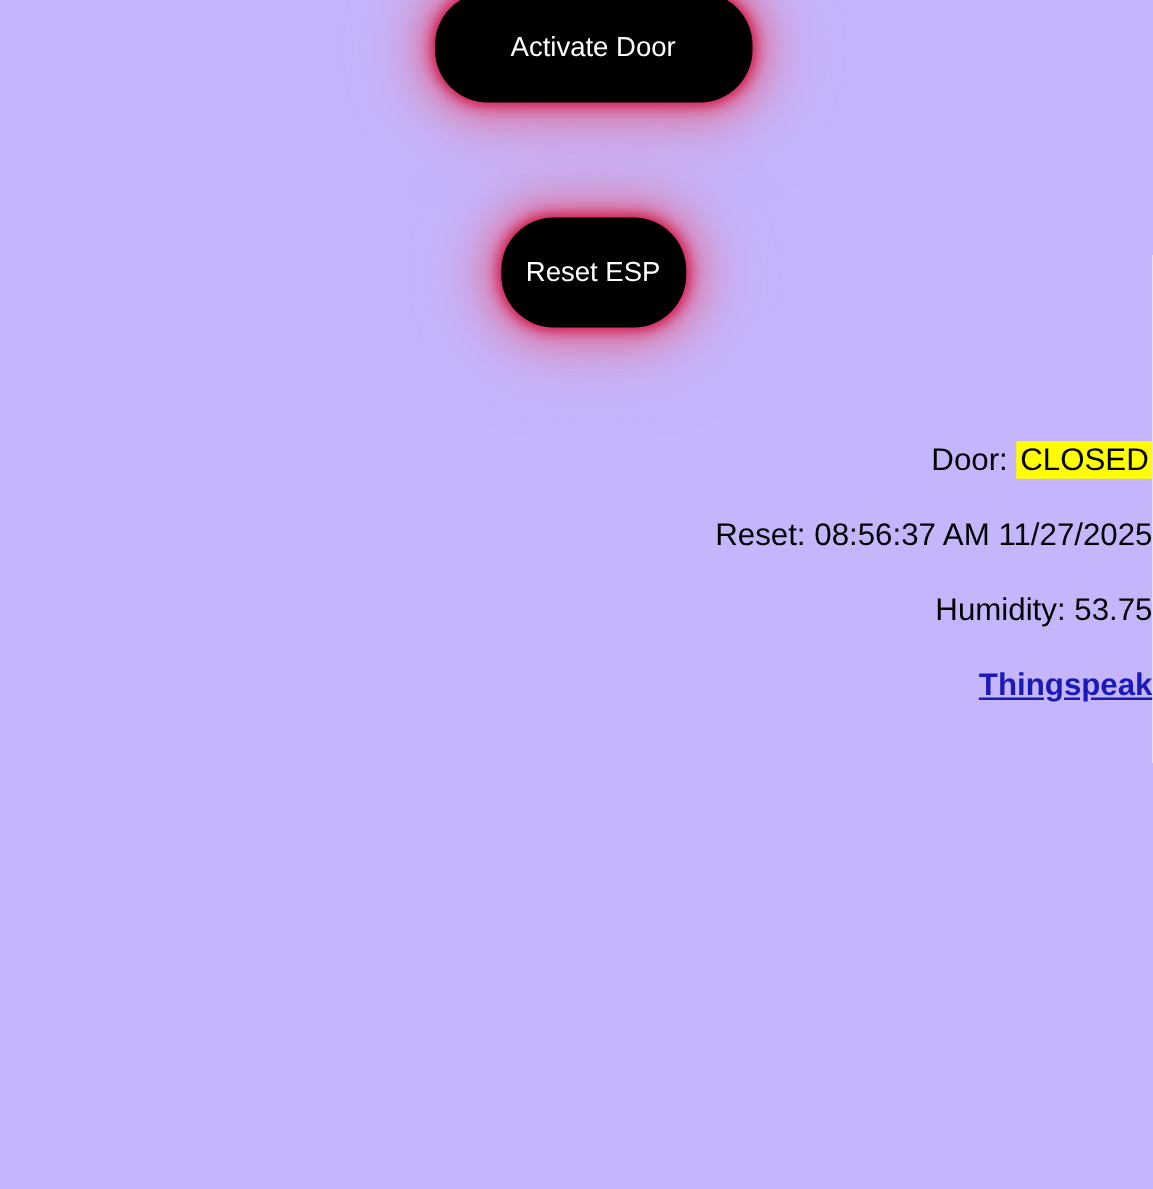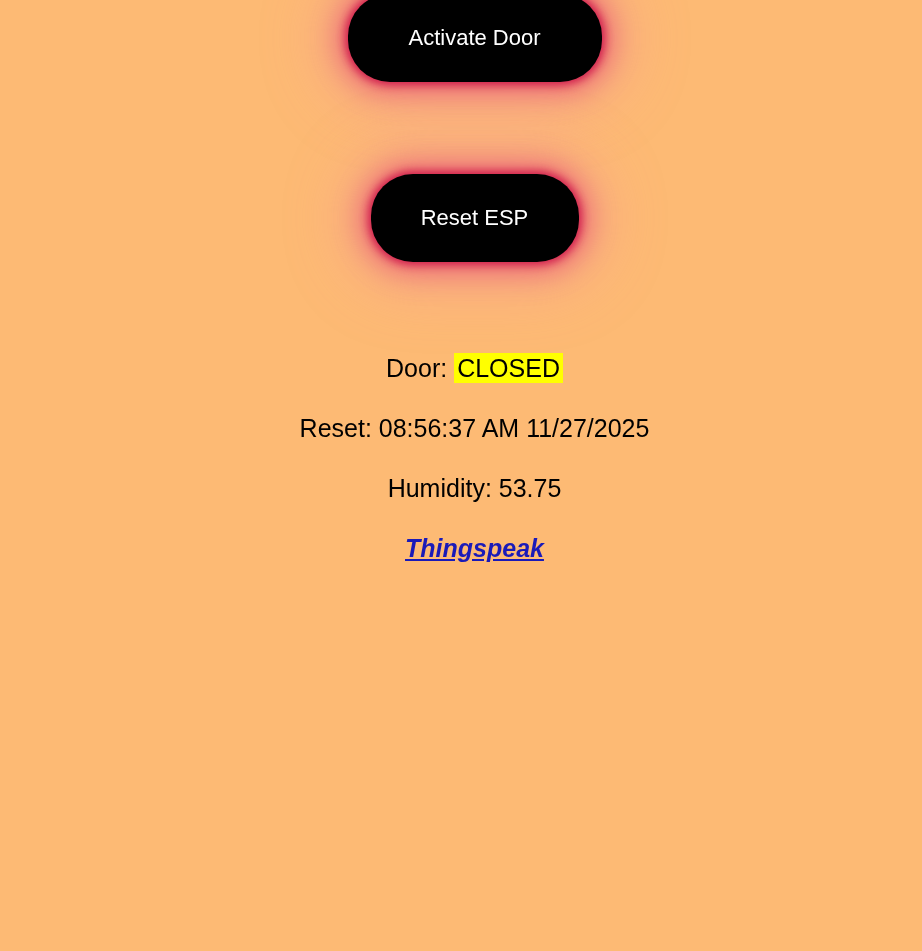--- a/index.html
+++ b/index.html
@@ -6,21 +6,21 @@
     margin: 0;
     padding: 0;
     background: #ffffff;
     font-family: "Liberation Sans", sans-serif;
   }
   .viewport {
     position: relative;
     width: 922px;
     height: 951px;
     overflow: hidden;
-    background: #fdba74;
+    background: #c4b5fd;
   }
   
   .page {
     padding-left: 27px;
   }
   .btn {
     display: block;
     margin: 0 auto;
     height: 88px;
     background: #000000;
@@ -30,43 +30,42 @@
     font-family: "Liberation Sans", sans-serif;
     font-size: 22px;
     cursor: pointer;
     box-shadow:
       0 0 9px 3px rgba(206, 24, 72, 0.95),
       0 0 28px 11px rgba(229, 70, 110, 0.65),
       0 0 58px 28px rgba(240, 140, 165, 0.35);
   }
   .btn-activate { width: 254px; margin-top: -6px; }
   .btn-motion   { width: 236px; margin-top: 92px; }
-  .btn-reset    { width: 208px; margin-top: 92px; }
+  .btn-reset    { width: 148px; margin-top: 92px; }
 
   .status {
     padding-top: 61px;
-    text-align: center;
+    text-align: right;
     font-size: 25px;
     color: #000000;
   }
   .status p {
     margin: 30px 0;
     line-height: 30px;
   }
   .highlight {
     background: #ffff00;
     padding: 1px 3px;
   }
   .link-row a {
     color: #1a1ab8;
     font-weight: bold;
     font-size: 25px;
     text-decoration: underline;
     cursor: pointer;
-    font-style: italic;
   }
 </style>
 </head>
 <body>
 
 <div class="viewport">
   <div class="page">
 
     <div>
       <button class="btn btn-activate">Activate Door</button>

